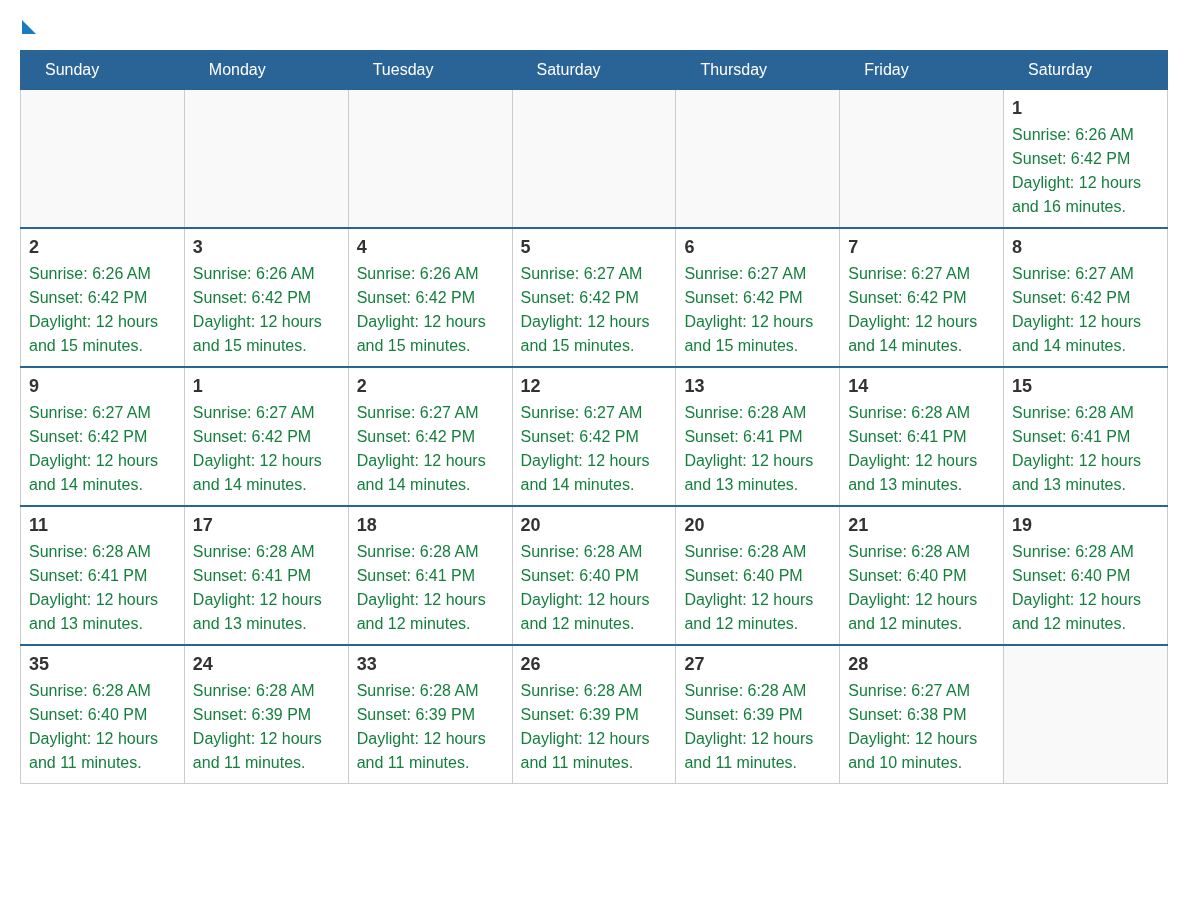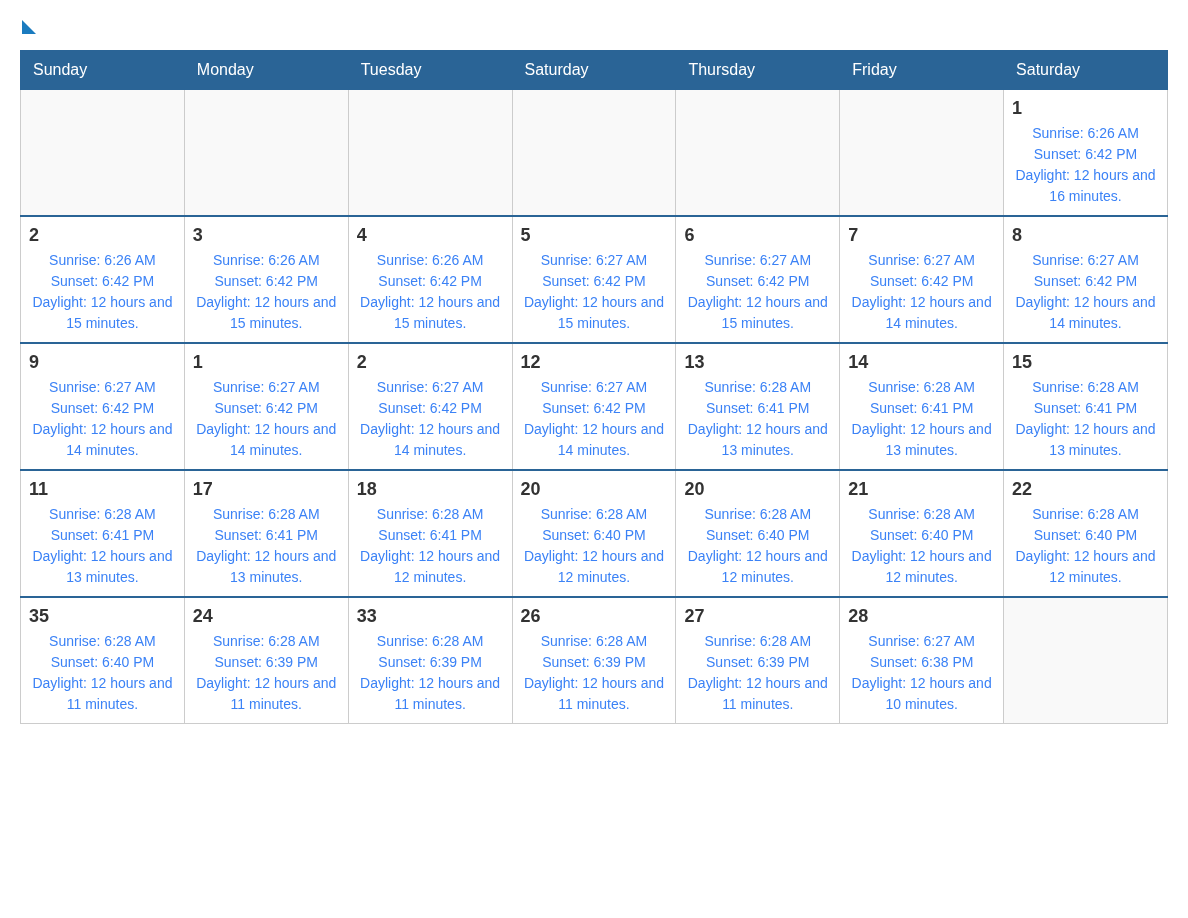--- a/index.html
+++ b/index.html
@@ -44,44 +44,43 @@
       color: #555;
       margin-top: 4px;
     }
     .calendar {
       width: 100%;
       border-collapse: collapse;
     }
     .calendar th {
       background: #2a6496;
       color: #fff;
-      padding: 10px 12px;
+      padding: 10px 24px;
       text-align: left;
       font-size: 16px;
       font-weight: normal;
       border: 1px solid #2a6496;
     }
     .calendar td {
       vertical-align: top;
       border: 1px solid #ccc;
       padding: 8px;
       width: calc(100% / 7);
       min-height: 110px;
     }
     .day-number {
       font-size: 18px;
       font-weight: bold;
       color: #333;
       margin-bottom: 4px;
     }
     .day-info {
-      font-size: 14px;
-      color: #3b82f6;
+      font-size: 16px;
+      color: #15803d;
       line-height: 1.5;
-      text-align: center;
     }
     .empty-cell {
       background: #f9f9f9;
     }
     .row-divider td {
       border-top: 2px solid #2a6496;
     }
   </style>
 </head>
 <body>
@@ -250,21 +249,21 @@
 Sunset: 6:40 PM
 Daylight: 12 hours and 12 minutes.</div>
         </td>
         <td>
           <div class="day-number">21</div>
           <div class="day-info" style="white-space: pre-line;">Sunrise: 6:28 AM
 Sunset: 6:40 PM
 Daylight: 12 hours and 12 minutes.</div>
         </td>
         <td>
-          <div class="day-number">22</div>
+          <div class="day-number">19</div>
           <div class="day-info" style="white-space: pre-line;">Sunrise: 6:28 AM
 Sunset: 6:40 PM
 Daylight: 12 hours and 12 minutes.</div>
         </td>
       </tr>
       <tr class="row-divider">
         <td>
           <div class="day-number">35</div>
           <div class="day-info" style="white-space: pre-line;">Sunrise: 6:28 AM
 Sunset: 6:40 PM

